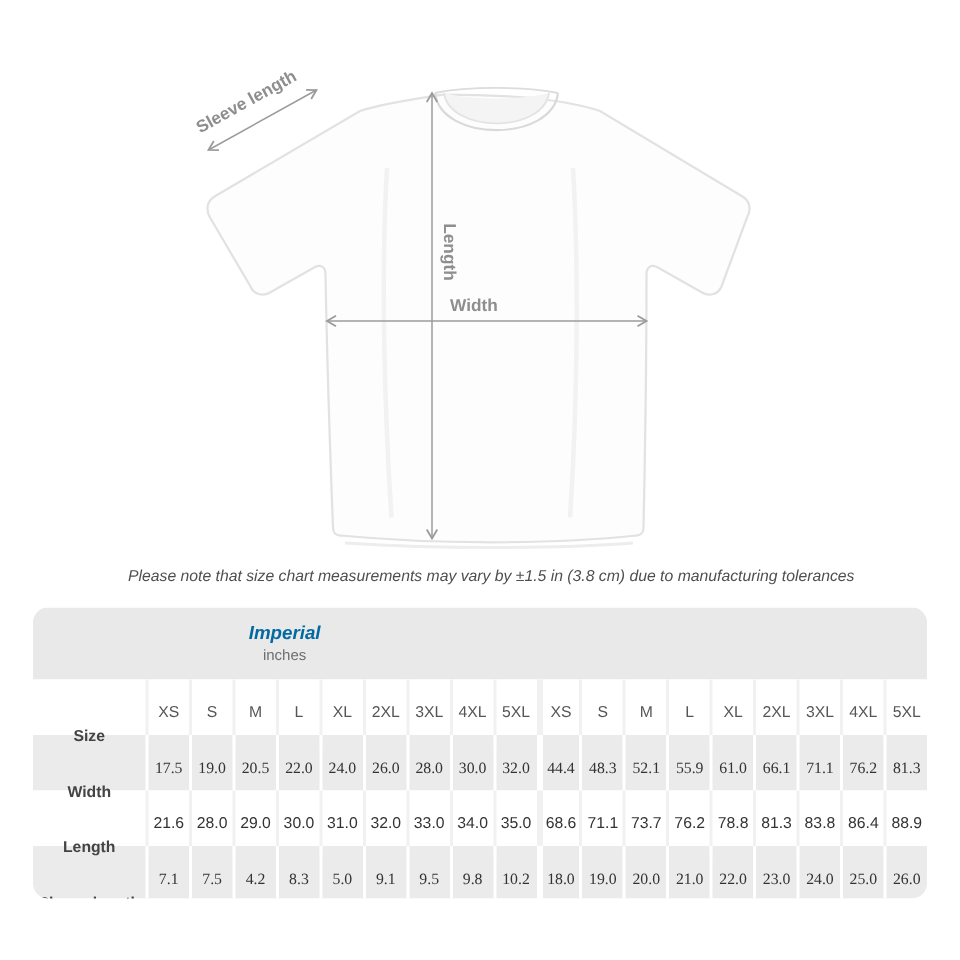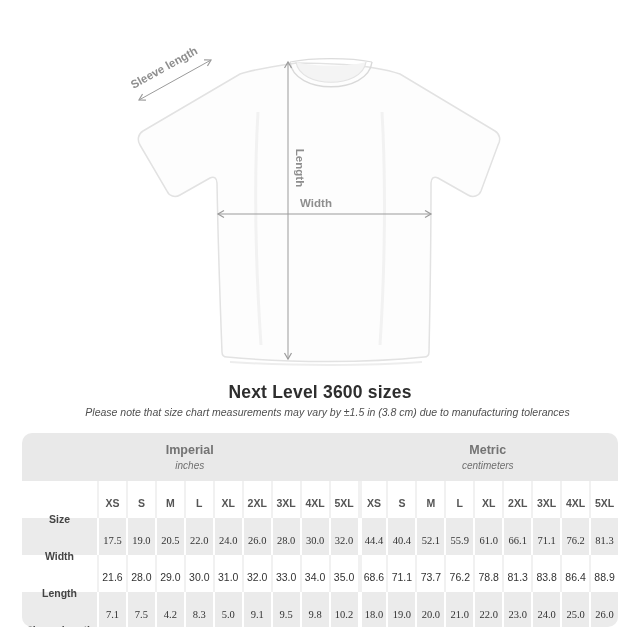--- a/index.html
+++ b/index.html
@@ -22,38 +22,38 @@
   }
   .band{
     display:grid;grid-template-columns:75px repeat(18,1fr);
     background:#e9e9e9;height:48px;
   }
   .band-group{
     display:flex;flex-direction:column;align-items:center;justify-content:center;gap:3px;
   }
   .g-imp{grid-column:1 / 11;}
   .g-met{grid-column:11 / 20;}
-  .g-label{font-size:12.5px;font-weight:700;color:#737373;}
-  .g-sub{font-size:10px;font-style:italic;color:#6e6e6e;}
+  .g-label{font-size:12.5px;font-weight:700;font-style:italic;color:#0369a1;}
+  .g-sub{font-size:10px;color:#6e6e6e;}
   .trow{
     display:grid;grid-template-columns:75px repeat(18,1fr);height:37px;
   }
   .trow.last{height:35px;}
   .row-white{background:#ffffff;}
   .row-gray{background:#ebebeb;}
   .tcell{
     display:flex;align-items:center;justify-content:center;
     font-size:10.5px;color:#333;white-space:nowrap;
   }
   .tcell:not(:first-child){border-left:2px solid transparent;}
   .row-white .tcell:not(:first-child){border-left-color:#f1f1f1;}
   .row-gray .tcell:not(:first-child){border-left-color:#ffffff;font-family:Liberation Serif, serif;}
   .tcell.metric-start{border-left-width:4px;}
   .tlabel{font-weight:700;color:#444;margin-top:32px;}
-  .thead{color:#555;font-weight:700;font-size:10.5px;}
+  .thead{color:#555;font-weight:400;font-size:10.5px;}
 </style>
 </head>
 <body>
 
 <div class="page">
 
   <svg class="figure" width="640" height="378" viewBox="0 0 640 378">
     <defs>
       <marker id="ah" markerWidth="10" markerHeight="10" refX="7" refY="4.5" orient="auto-start-reverse" markerUnits="strokeWidth">
         <path d="M1 1 L7 4.5 L1 8" fill="none" stroke="#9b9b9b" stroke-width="1.2"></path>
@@ -98,32 +98,27 @@
       <line x1="218" y1="214" x2="431" y2="214" marker-start="url(#ah)" marker-end="url(#ah)"></line>
       <line x1="139" y1="100" x2="211" y2="60" marker-start="url(#ah)" marker-end="url(#ah)"></line>
     </g>
     <g fill="#8e8e8e" font-size="11.5" font-weight="600" font-family="Liberation Sans, sans-serif" stroke="none">
       <text x="316" y="207" text-anchor="middle">Width</text>
       <text x="296" y="168" text-anchor="middle" transform="rotate(90 296 168)">Length</text>
       <text x="166" y="71" text-anchor="middle" transform="rotate(-29 166 71)">Sleeve length</text>
     </g>
   </svg>
 
-  <div class="title">Next Level 3600 sizes</div>
   <div class="subtitle">Please note that size chart measurements may vary by ±1.5 in (3.8 cm) due to manufacturing tolerances</div>
 
   <div class="size-table">
     <div class="band">
       <div class="band-group g-imp">
         <div class="g-label">Imperial</div>
         <div class="g-sub">inches</div>
-      </div>
-      <div class="band-group g-met">
-        <div class="g-label">Metric</div>
-        <div class="g-sub">centimeters</div>
       </div>
     </div>
     <div id="table-rows">
         <div class="trow row-white">
           <div class="tcell tlabel">Size</div>
           <div class="tcell thead">XS</div>
           <div class="tcell thead">S</div>
           <div class="tcell thead">M</div>
           <div class="tcell thead">L</div>
           <div class="tcell thead">XL</div>
@@ -146,21 +141,21 @@
           <div class="tcell">17.5</div>
           <div class="tcell">19.0</div>
           <div class="tcell">20.5</div>
           <div class="tcell">22.0</div>
           <div class="tcell">24.0</div>
           <div class="tcell">26.0</div>
           <div class="tcell">28.0</div>
           <div class="tcell">30.0</div>
           <div class="tcell">32.0</div>
           <div class="tcell metric-start">44.4</div>
-          <div class="tcell">40.4</div>
+          <div class="tcell">48.3</div>
           <div class="tcell">52.1</div>
           <div class="tcell">55.9</div>
           <div class="tcell">61.0</div>
           <div class="tcell">66.1</div>
           <div class="tcell">71.1</div>
           <div class="tcell">76.2</div>
           <div class="tcell">81.3</div>
         </div>
         <div class="trow row-white">
           <div class="tcell tlabel">Length</div>

